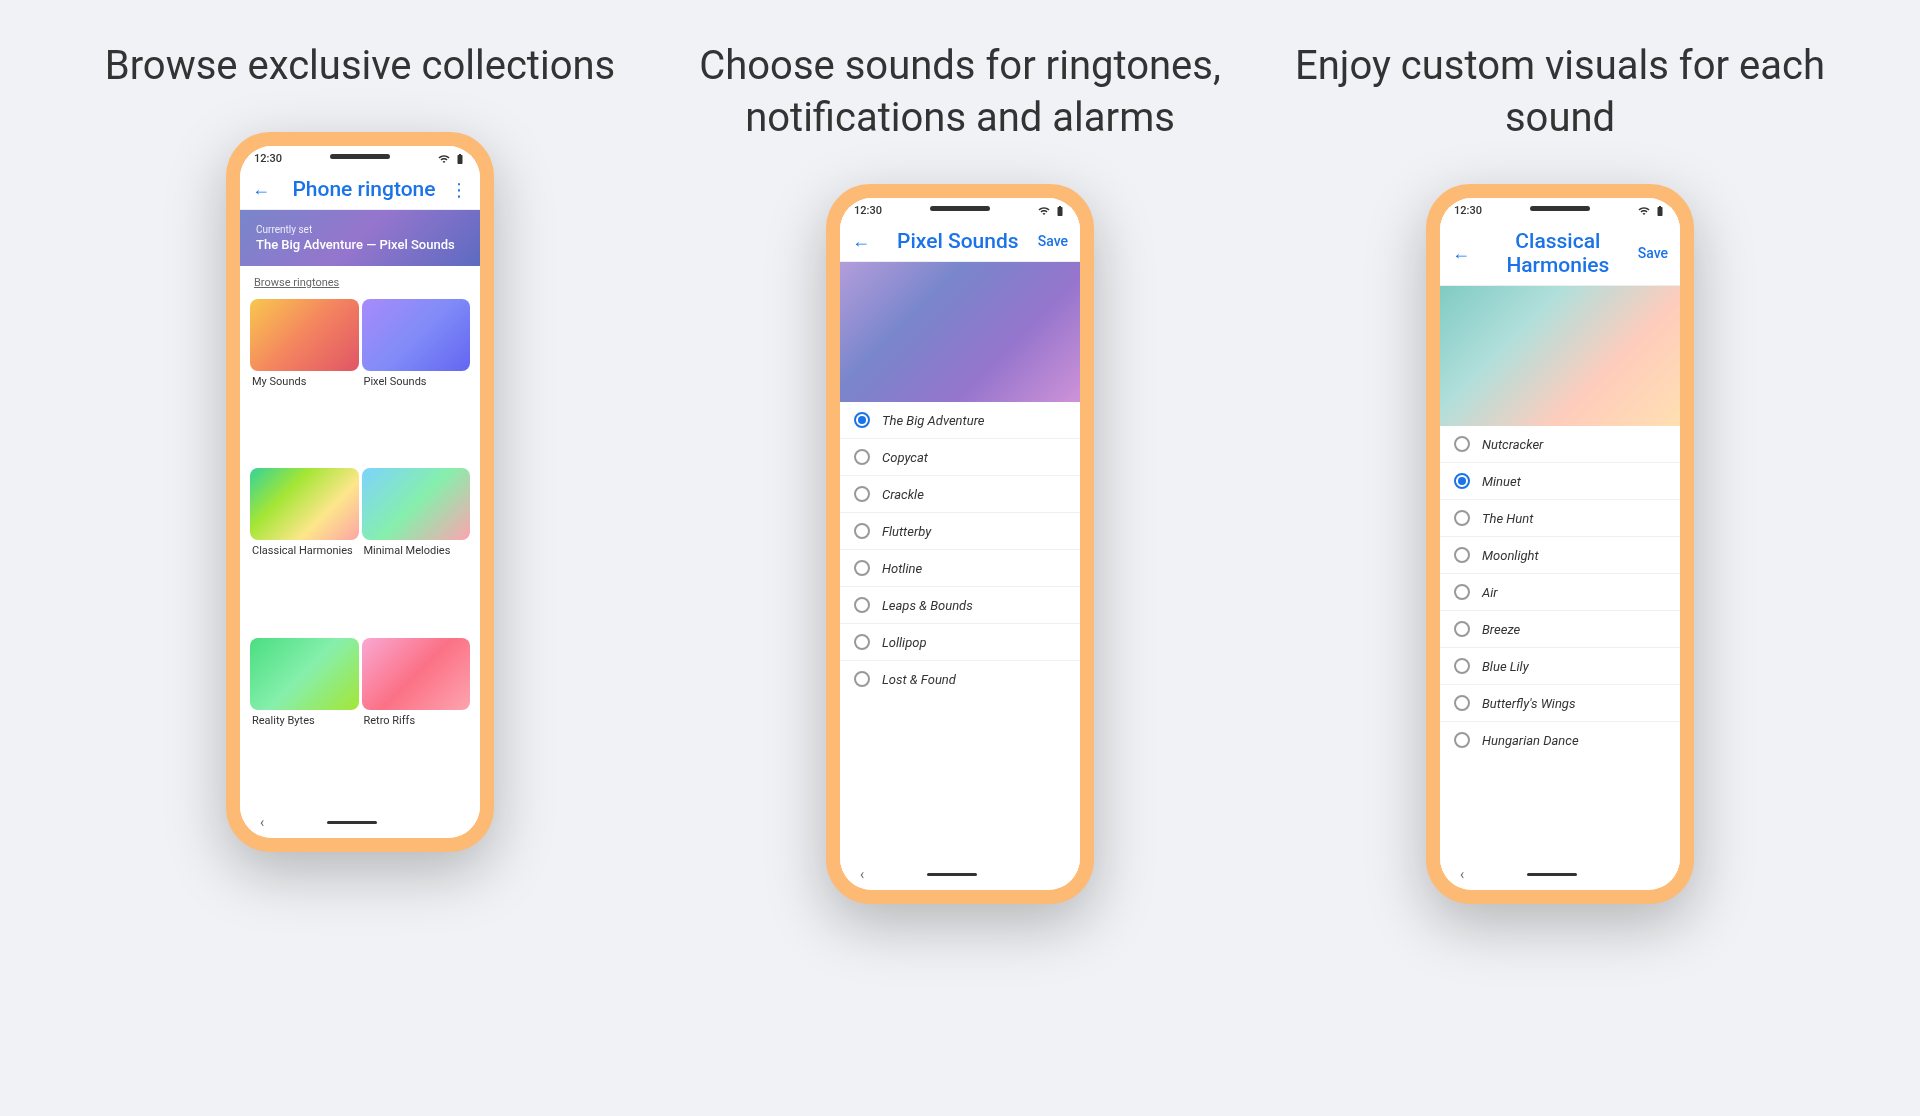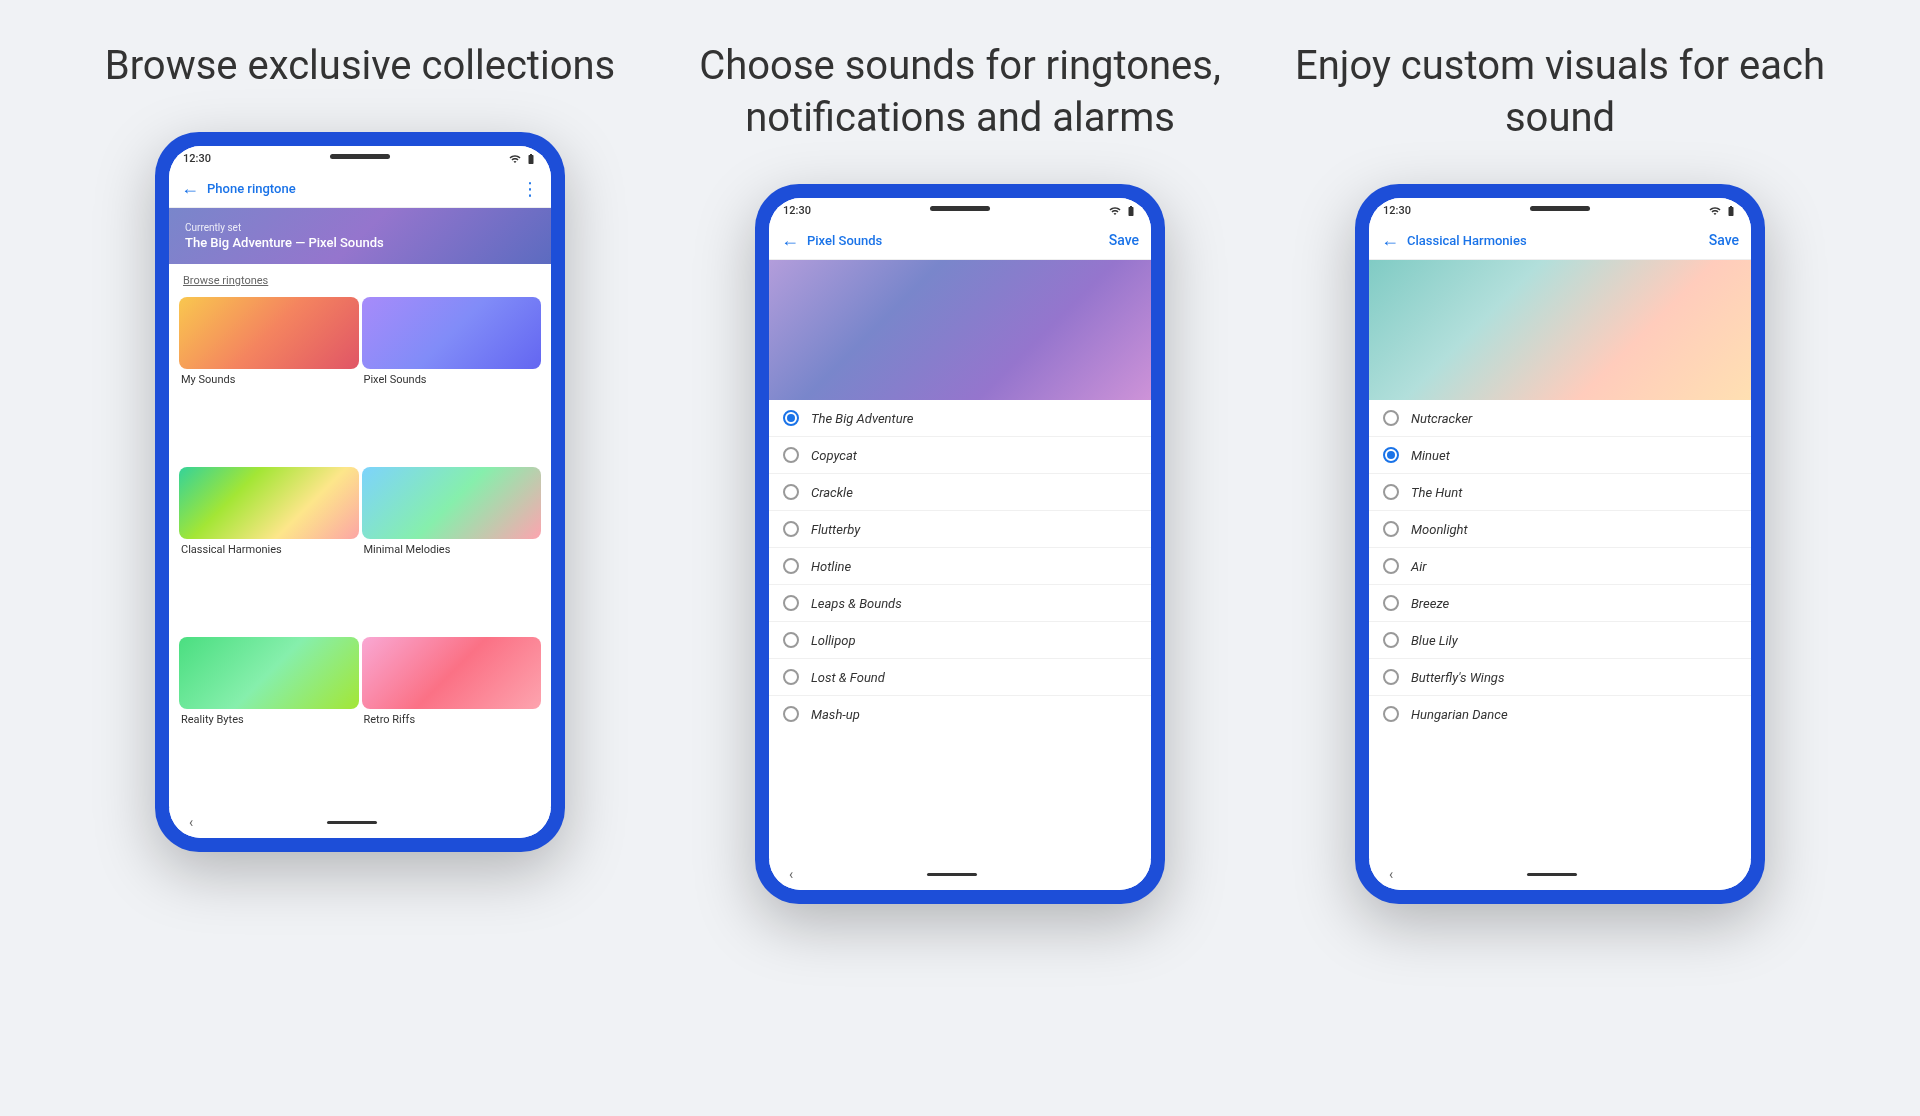--- a/index.html
+++ b/index.html
@@ -30,23 +30,23 @@
     .section-title {
       font-size: 40px;
       color: #333;
       text-align: center;
       margin-bottom: 40px;
       line-height: 1.3;
       font-weight: 400;
     }
     
     .phone {
-      width: 410px;
+      width: 268px;
       height: 720px;
-      background: #1d4ed8;
+      background: #fdba74;
       border-radius: 44px;
       padding: 14px;
       box-shadow: 0 20px 60px rgba(0,0,0,0.25);
       position: relative;
     }
     .phone-inner {
       width: 100%;
       height: 100%;
       background: #fff;
       border-radius: 32px;
@@ -87,25 +87,26 @@
     }
     
     .app-bar {
       display: flex;
       align-items: center;
       padding: 8px 12px;
       background: #fff;
       border-bottom: 1px solid #eee;
     }
     .app-bar-title {
-      font-size: 13px;
+      font-size: 21px;
       font-weight: 500;
       color: #1a73e8;
       flex: 1;
       margin-left: 8px;
+      text-align: center;
     }
     .back-arrow {
       color: #1a73e8;
       font-size: 18px;
       cursor: pointer;
     }
     .save-btn {
       color: #1a73e8;
       font-size: 14px;
       font-weight: 500;
@@ -371,24 +372,20 @@
             <span class="sound-name">Leaps &amp; Bounds</span>
           </div>
           <div class="sound-item">
             <div class="radio-btn"></div>
             <span class="sound-name">Lollipop</span>
           </div>
           <div class="sound-item">
             <div class="radio-btn"></div>
             <span class="sound-name">Lost &amp; Found</span>
           </div>
-          <div class="sound-item">
-            <div class="radio-btn"></div>
-            <span class="sound-name">Mash-up</span>
-          </div>
         </div>
 
         <div class="bottom-bar">
           <span class="nav-arrow">‹</span>
           <div class="home-indicator"></div>
           <span style="width:20px"></span>
         </div>
       </div>
     </div>
   </div>

